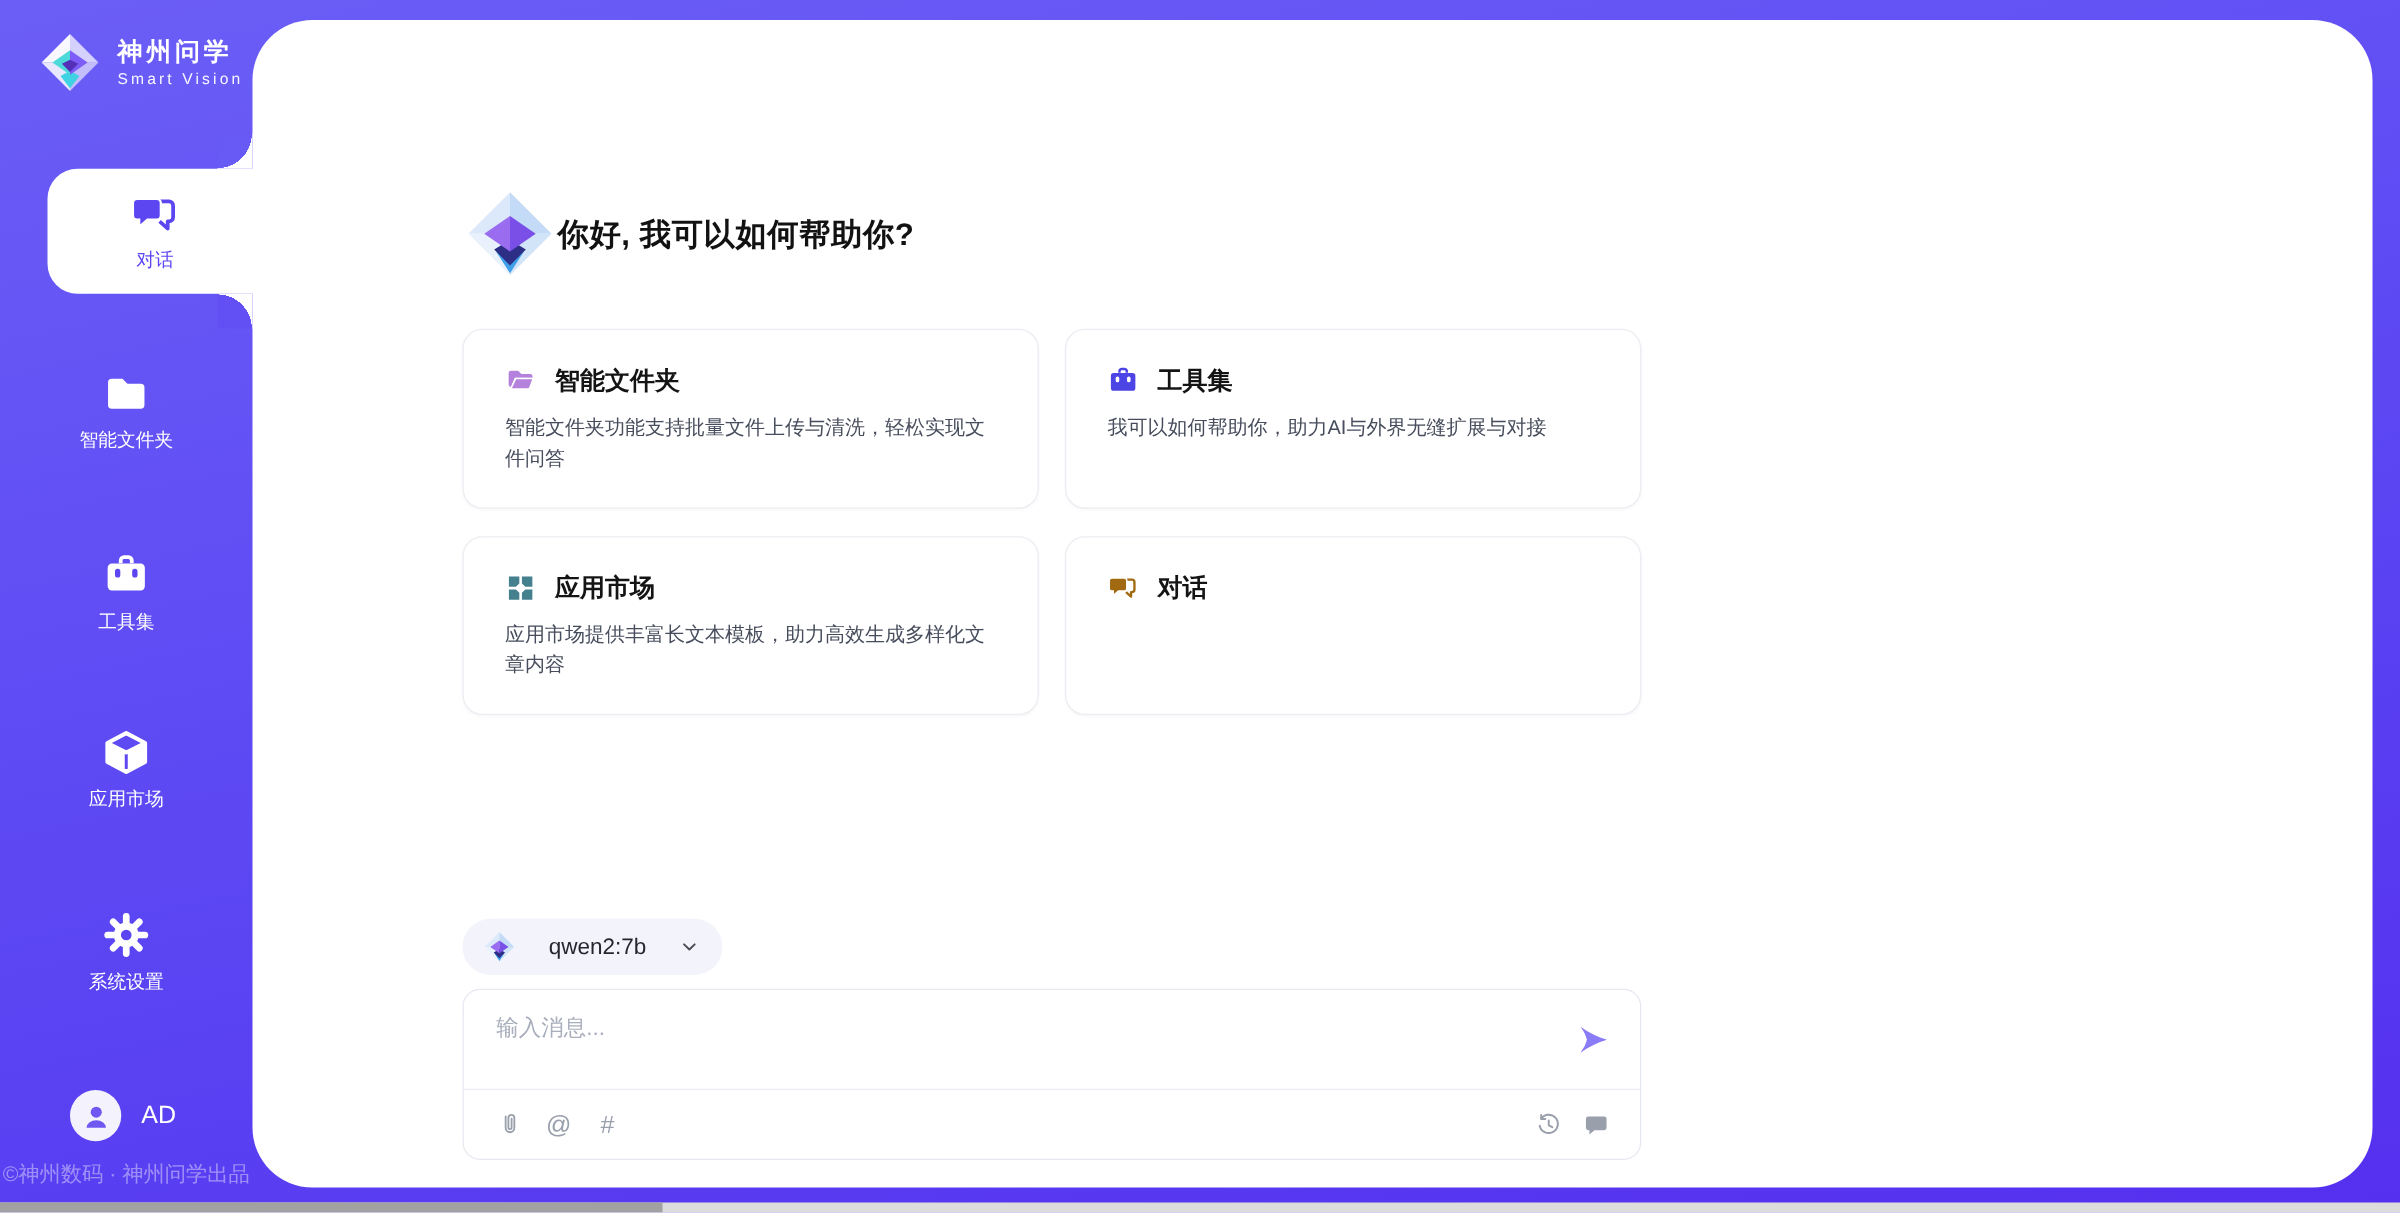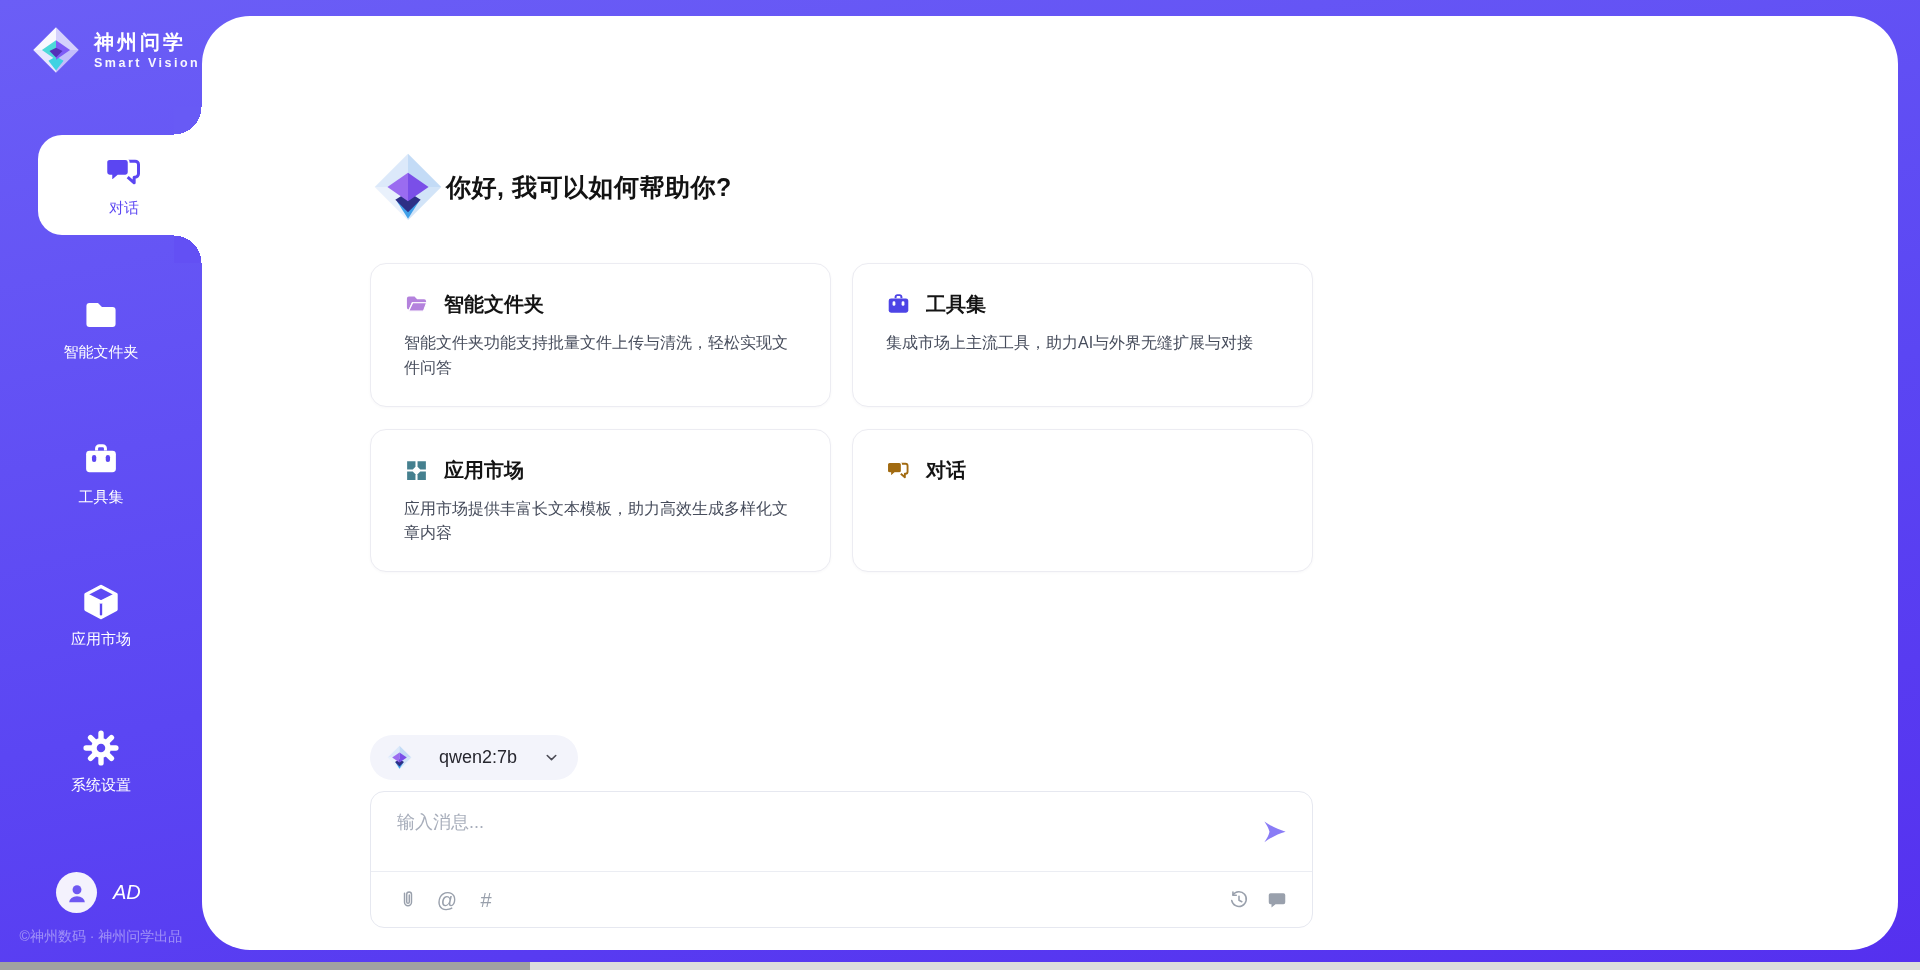--- a/index.html
+++ b/index.html
@@ -9,43 +9,43 @@
 
   
   .panel{position:absolute;left:202px;top:16px;width:1696px;height:934px;
     background:#ffffff;border-radius:48px;}
 
   
   .sidebar{position:absolute;left:0;top:0;width:202px;height:730px;color:#fff;}
   .brand{position:absolute;left:30px;top:24px;display:flex;align-items:center;gap:12px;}
   .brand-logo{width:52px;height:52px;display:block;}
   .brand-name{font-size:20px;font-weight:700;letter-spacing:3px;line-height:1.15;}
-  .brand-sub{font-size:12.5px;letter-spacing:2.5px;opacity:.95;margin-top:2px;font-weight:bold;}
+  .brand-sub{font-size:12.5px;letter-spacing:2.5px;opacity:.95;margin-top:2px;}
 
   .tab-active{position:absolute;left:38px;top:135px;width:172px;height:100px;background:#fff;
     border-radius:24px 0 0 24px;display:flex;flex-direction:column;align-items:center;
     justify-content:center;gap:7px;cursor:pointer;}
   .tab-active .label{color:#5B46F2;font-size:15px;font-weight:500;}
   .tab-active .icon{width:40px;height:40px;color:#5B46F2;--slot:#ffffff;}
   .fillet{position:absolute;width:28px;height:28px;left:136px;}
   .fillet-top{top:-28px;background:radial-gradient(circle 28px at 0 0,#685AF5 0 27.4px,#fff 27.5px);}
   .fillet-bottom{top:100px;background:radial-gradient(circle 28px at 0 100%,#6350F4 0 27.4px,#fff 27.5px);}
 
   .nav-item{position:absolute;left:0;width:202px;display:flex;flex-direction:column;
     align-items:center;gap:9px;cursor:pointer;}
   .nav-item .icon{width:38px;height:38px;color:#ffffff;--slot:#5B46F2;}
   .nav-item .label{font-size:15px;color:#fff;}
 
-  .user-row{position:absolute;left:56px;top:872px;display:flex;align-items:center;gap:16px;cursor:pointer;font-style:italic;}
+  .user-row{position:absolute;left:56px;top:872px;display:flex;align-items:center;gap:16px;cursor:pointer;}
   .avatar{width:41px;height:41px;border-radius:50%;background:#f4f2fd;display:flex;
     align-items:center;justify-content:center;}
   .avatar svg{width:26px;height:26px;}
   .user-name{font-size:20px;color:#fff;}
   .copyright{position:absolute;left:0;top:928px;width:202px;text-align:center;
-    font-size:14px;color:rgba(255,255,255,.42);white-space:nowrap;}
+    font-size:17px;color:rgba(255,255,255,.42);white-space:nowrap;}
 
   .icon svg{width:100%;height:100%;display:block;}
 
   
   .content{position:absolute;left:370px;top:0;width:943px;}
   .greeting-row{margin-top:149px;display:flex;align-items:center;}
   .greeting-logo{width:76px;height:76px;}
   .greeting-text{font-size:25px;font-weight:700;color:#121212;letter-spacing:.5px;}
 
   .cards{margin-top:38px;display:grid;grid-template-columns:461px 461px;gap:22px 21px;}
@@ -239,21 +239,21 @@
           <span class="icon ic-toolbox">
             <svg viewBox="0 0 24 24">
               <path d="M9.2 6 V4.7 A1.7 1.7 0 0 1 10.9 3 h2.2 A1.7 1.7 0 0 1 14.8 4.7 V6" fill="none" stroke="currentColor" stroke-width="1.9"></path>
               <rect x="2.6" y="6.2" width="18.8" height="13.6" rx="2.2" fill="currentColor"></rect>
               <rect x="6.3" y="8.9" width="2.7" height="4.4" rx="1.3" fill="var(--slot,#fff)"></rect>
               <rect x="15" y="8.9" width="2.7" height="4.4" rx="1.3" fill="var(--slot,#fff)"></rect>
             </svg>
           </span>
           <span class="card-title">工具集</span>
         </div>
-        <div class="card-desc">集成市场上主流工具，助力AI与外界无缝扩展与对接</div>
+        <div class="card-desc">我可以如何帮助你，助力AI与外界无缝扩展与对接</div>
       </div>
 
       <div class="card">
         <div class="card-head">
           <span class="icon ic-market">
             <svg viewBox="0 0 24 24" fill="currentColor">
               <polygon points="3,3 11,3 11,8.4 8.4,11 3,11"></polygon>
               <polygon points="13,3 21,3 21,11 15.6,11 13,8.4"></polygon>
               <polygon points="3,13 8.4,13 11,15.6 11,21 3,21"></polygon>
               <polygon points="15.6,13 21,13 21,21 13,21 13,15.6"></polygon>

